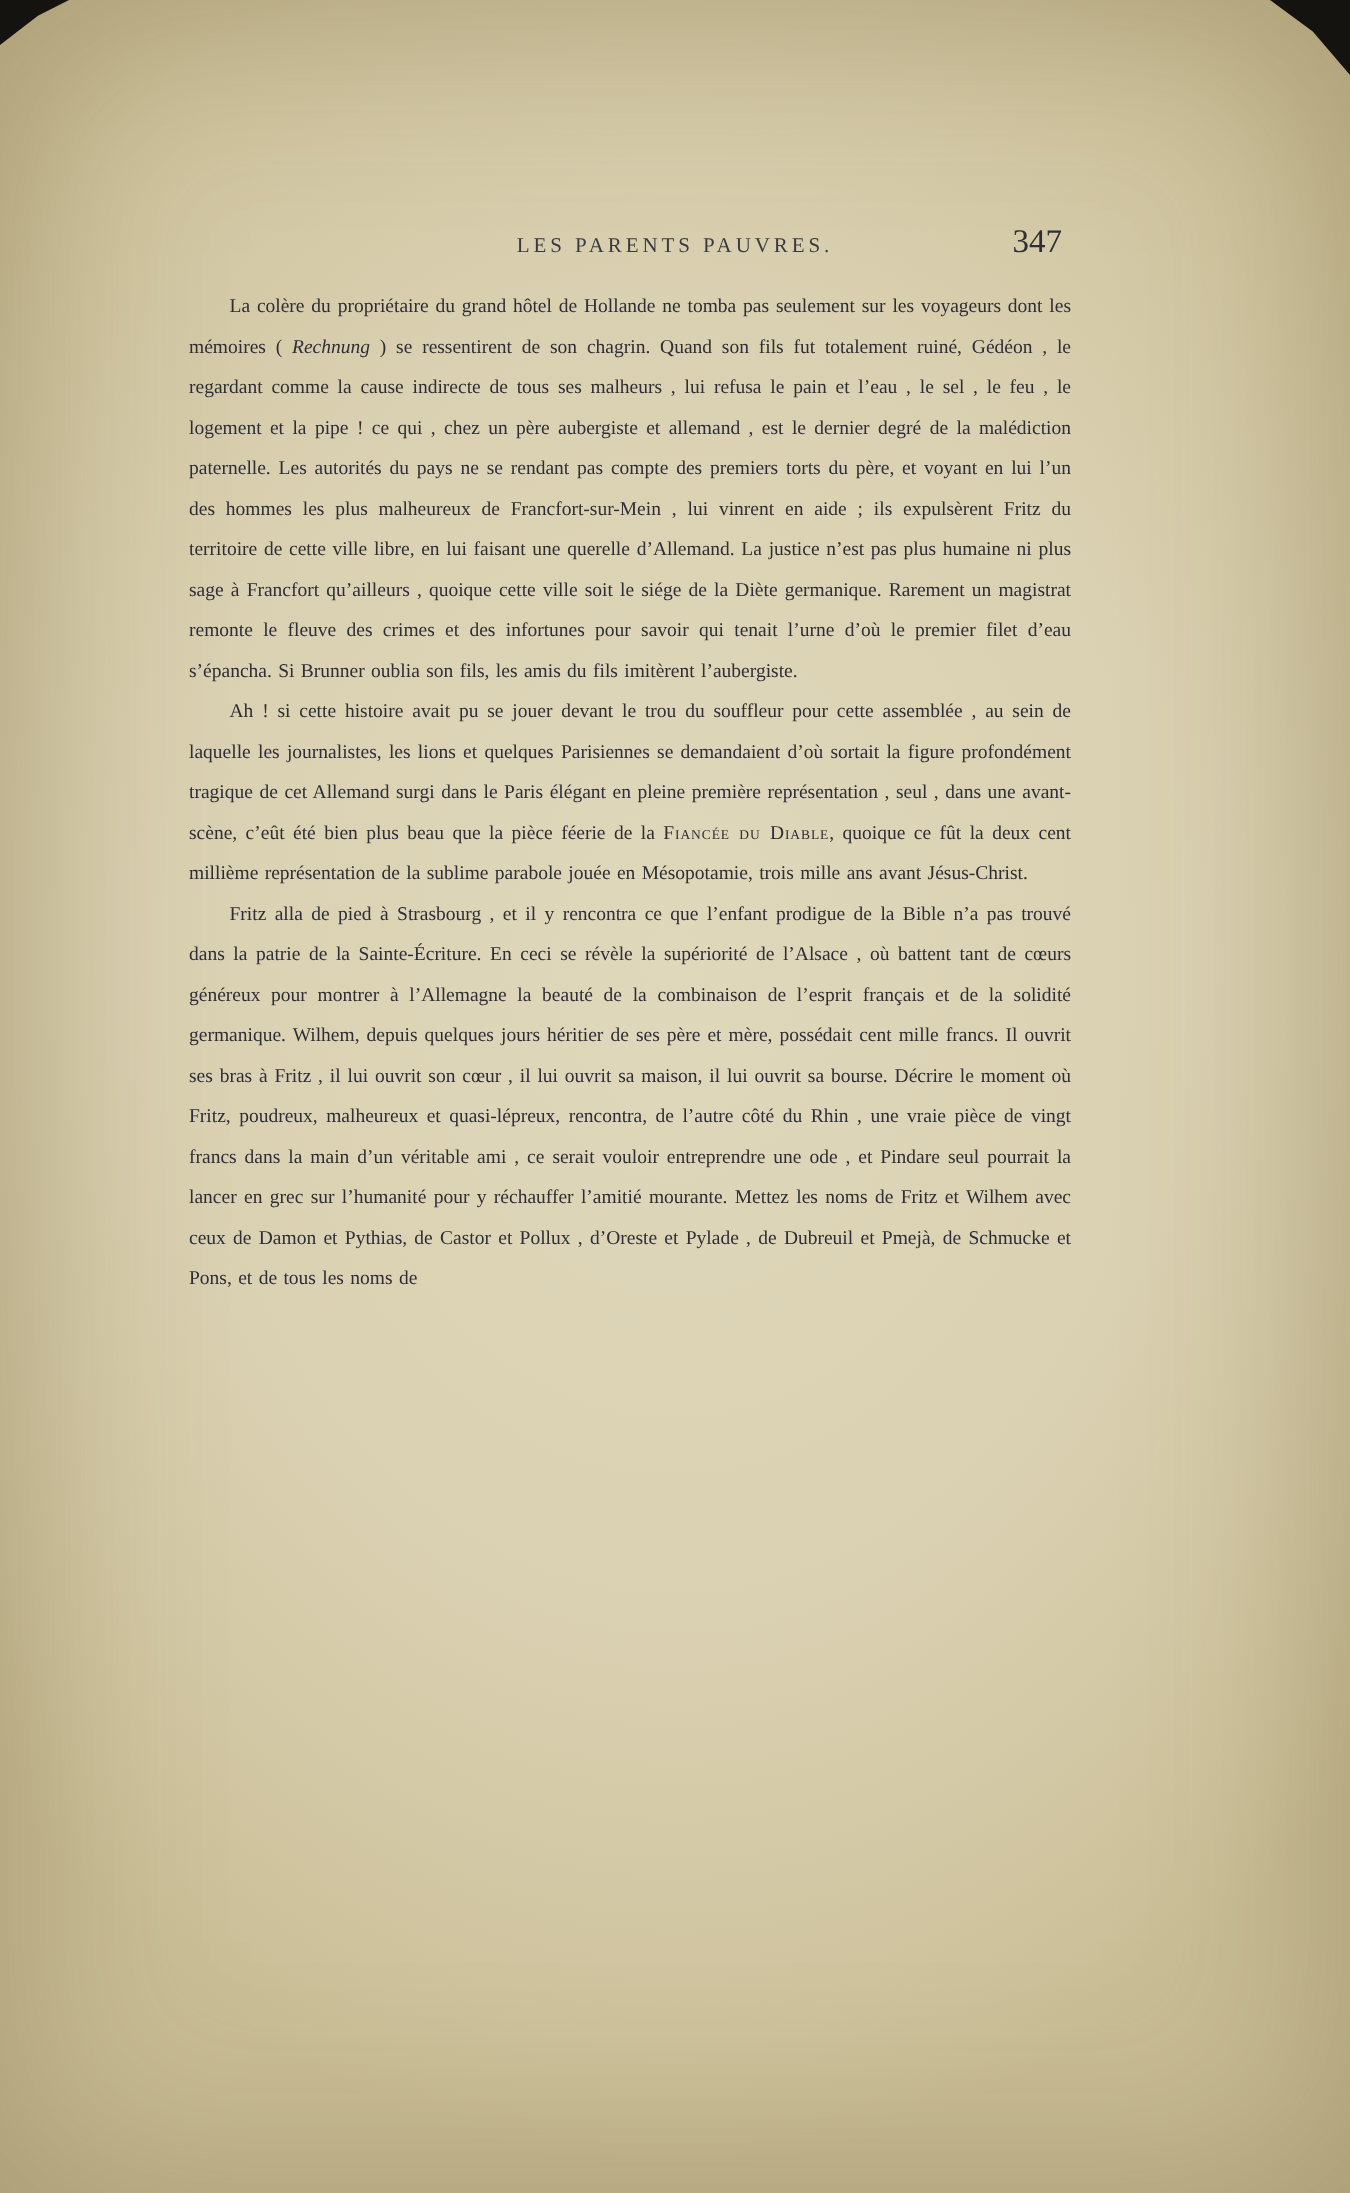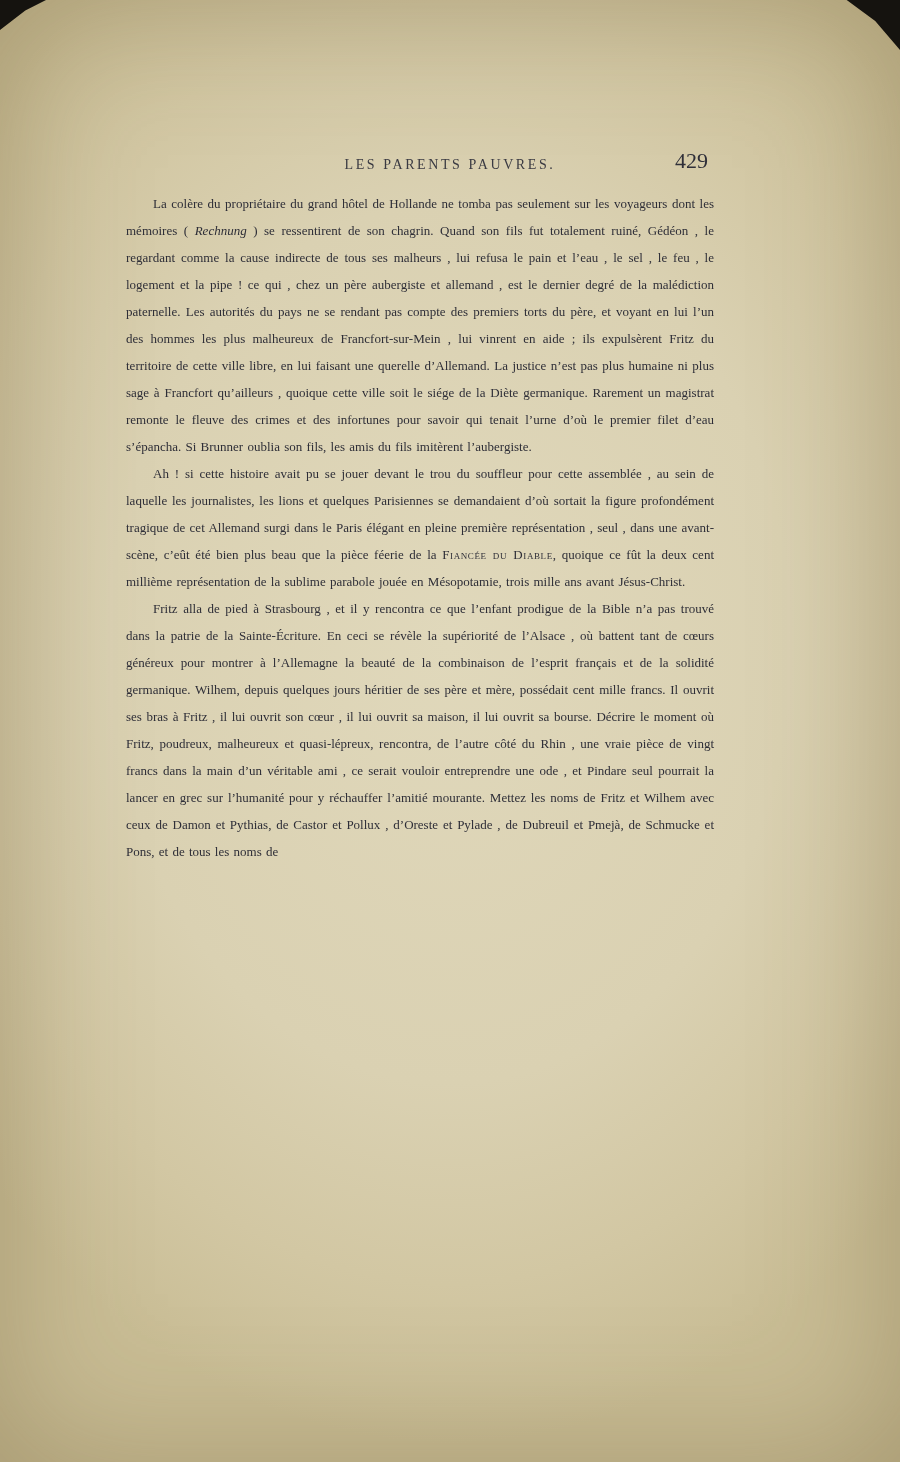--- a/index.html
+++ b/index.html
@@ -87,21 +87,21 @@
 
 <div class="scan">
 
   <div class="artifact artifact-tl"></div>
   <div class="artifact artifact-tr"></div>
 
   <div class="page-content">
 
     <header class="running-head">
       <span class="head-title">LES PARENTS PAUVRES.</span>
-      <span class="page-number">429</span>
+      <span class="page-number">347</span>
     </header>
 
     <main class="text-block">
 
       <p class="para"><span>La colère du propriétaire du grand hôtel de Hollande ne tomba pas seulement sur les voyageurs dont les mémoires ( </span><em class="italic-term">Rechnung</em><span> ) se ressentirent de son chagrin. Quand son fils fut totalement ruiné, Gédéon , le regardant comme la cause indirecte de tous ses malheurs , lui refusa le pain et l’eau , le sel , le feu , le logement et la pipe ! ce qui , chez un père aubergiste et allemand , est le dernier degré de la malédiction paternelle. Les autorités du pays ne se rendant pas compte des premiers torts du père, et voyant en lui l’un des hommes les plus malheureux de Francfort-sur-Mein , lui vinrent en aide ; ils expulsèrent Fritz du territoire de cette ville libre, en lui faisant une querelle d’Allemand. La justice n’est pas plus humaine ni plus sage à Francfort qu’ailleurs , quoique cette ville soit le siége de la Diète germanique. Rarement un magistrat remonte le fleuve des crimes et des infortunes pour savoir qui tenait l’urne d’où le premier filet d’eau s’épancha. Si Brunner oublia son fils, les amis du fils imitèrent l’aubergiste.</span></p>
 
       <p class="para"><span>Ah ! si cette histoire avait pu se jouer devant le trou du souffleur pour cette assemblée , au sein de laquelle les journalistes, les lions et quelques Parisiennes se demandaient d’où sortait la figure profondément tragique de cet Allemand surgi dans le Paris élégant en pleine première représentation , seul , dans une avant-scène, c’eût été bien plus beau que la pièce féerie de la </span><span class="smallcaps-term">Fiancée du Diable</span><span>, quoique ce fût la deux cent millième représentation de la sublime parabole jouée en Mésopotamie, trois mille ans avant Jésus-Christ.</span></p>
 
       <p class="para"><span>Fritz alla de pied à Strasbourg , et il y rencontra ce que l’enfant prodigue de la Bible n’a pas trouvé dans la patrie de la Sainte-Écriture. En ceci se révèle la supériorité de l’Alsace , où battent tant de cœurs généreux pour montrer à l’Allemagne la beauté de la combinaison de l’esprit français et de la solidité germanique. Wilhem, depuis quelques jours héritier de ses père et mère, possédait cent mille francs. Il ouvrit ses bras à Fritz , il lui ouvrit son cœur , il lui ouvrit sa maison, il lui ouvrit sa bourse. Décrire le moment où Fritz, poudreux, malheureux et quasi-lépreux, rencontra, de l’autre côté du Rhin , une vraie pièce de vingt francs dans la main d’un véritable ami , ce serait vouloir entreprendre une ode , et Pindare seul pourrait la lancer en grec sur l’humanité pour y réchauffer l’amitié mourante. Mettez les noms de Fritz et Wilhem avec ceux de Damon et Pythias, de Castor et Pollux , d’Oreste et Pylade , de Dubreuil et Pmejà, de Schmucke et Pons, et de tous les noms de</span></p>
 

